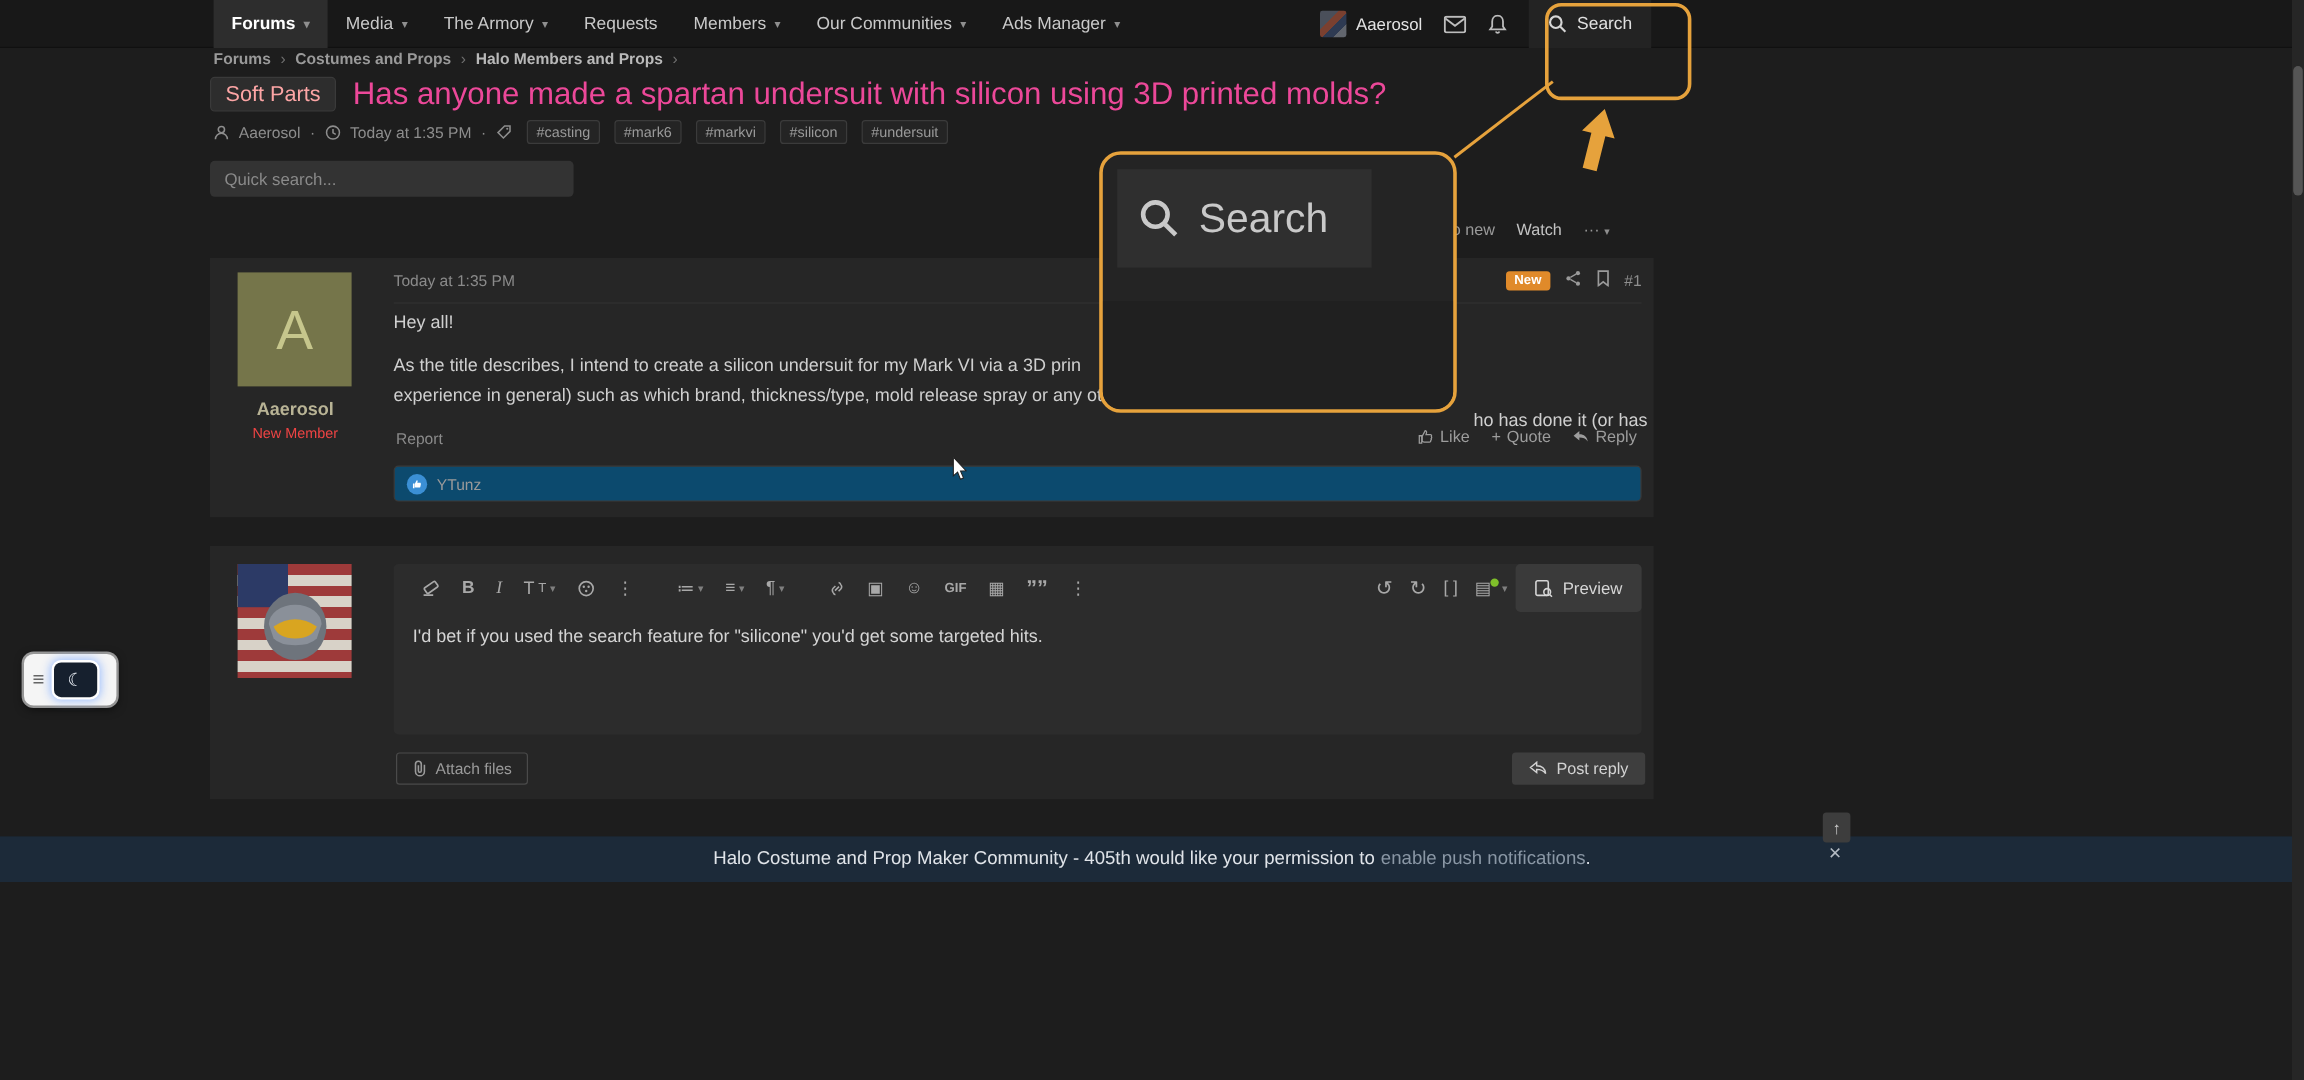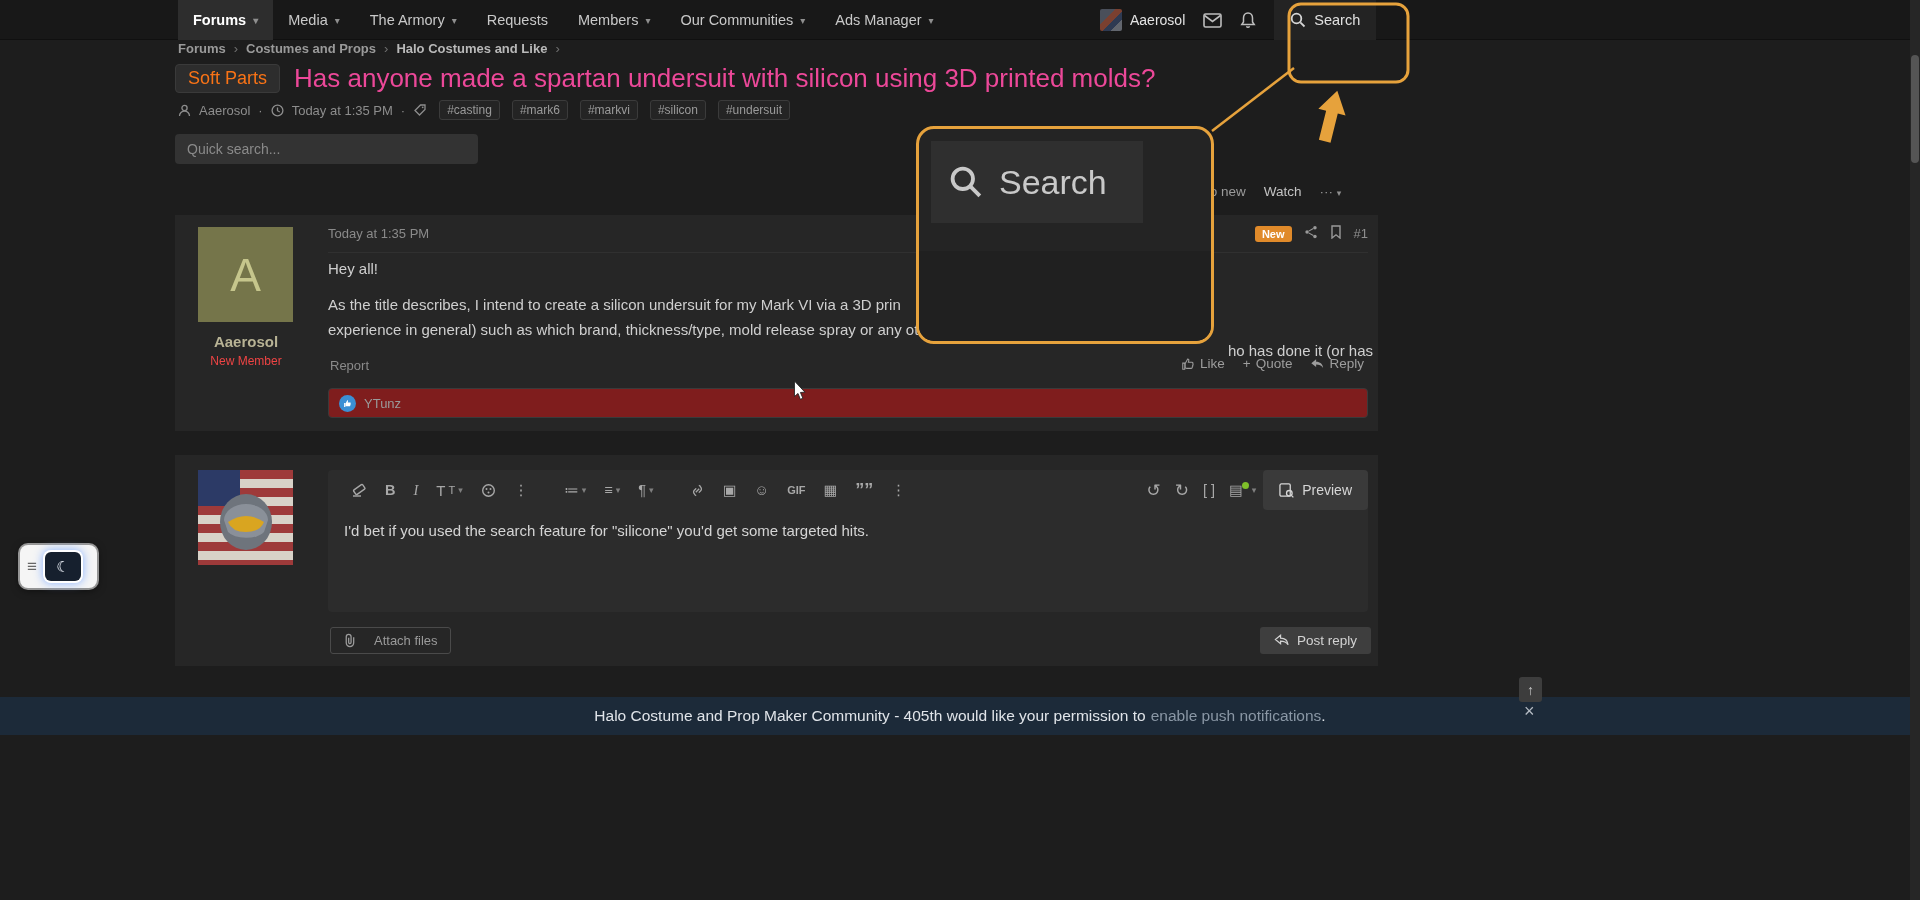--- a/index.html
+++ b/index.html
@@ -22,21 +22,21 @@
   .nav-user { color:#e3e3e3; font-size:14px; }
   .nav-icon { color:#bdbdbd; display:flex; align-items:center; }
   .nav-search { display:flex; align-items:center; gap:8px; height:40px; padding:0 16px; background:#232323; color:#e0e0e0; font-size:14.5px; }
 
   
   .breadcrumb { position:absolute; left:178px; top:40px; height:16px; display:flex; gap:8px; align-items:center; font-size:13px; color:#8f8f8f; }
   .crumb { color:#9a9a9a; font-weight:bold; }
   .crumb.current { color:#b9b9b9; }
   .crumb-sep { color:#6f6f6f; }
   .title-row { position:absolute; left:175px; top:63px; display:flex; align-items:center; gap:14px; }
-  .prefix-badge { background:#2d2d2d; border:1px solid #3a3a3a; color:#f97316; font-size:18px; padding:3px 12px; border-radius:4px; }
+  .prefix-badge { background:#2d2d2d; border:1px solid #3a3a3a; color:#fca5a5; font-size:18px; padding:3px 12px; border-radius:4px; }
   .thread-title { color:#ec4899; font-size:26px; font-weight:400; }
   .meta-row { position:absolute; left:178px; top:100px; display:flex; align-items:center; gap:8px; font-size:13px; color:#8d8d8d; }
   .meta-icon { display:flex; align-items:center; color:#8d8d8d; }
   .tagbadge { background:#242424; border:1px solid #3b3b3b; border-radius:3px; padding:2px 7px; font-size:12px; color:#9a9a9a; margin-left:4px; }
   .quick-search { position:absolute; left:175px; top:134px; width:303px; height:30px; background:#333; border:none; border-radius:4px; padding:0 12px; color:#d0d0d0; font-size:14px; font-family:"Liberation Sans",sans-serif; }
   .quick-search::placeholder { color:#8a8a8a; }
   .tools-row { position:absolute; left:1206px; top:184px; display:flex; align-items:center; gap:18px; font-size:13.5px; color:#9a9a9a; z-index:5; }
   .tools-row .watch { color:#c3c3c3; }
 
   
@@ -46,39 +46,39 @@
   .post-role { position:absolute; left:0; top:139px; width:142px; text-align:center; color:#ef4444; font-size:12px; }
   .post-header { position:absolute; left:153px; top:0; right:10px; height:38px; border-bottom:1px solid #303030; display:flex; align-items:center; }
   .post-date { color:#8a8a8a; font-size:13px; }
   .post-header-right { margin-left:auto; display:flex; align-items:center; gap:12px; color:#9a9a9a; }
   .new-badge { background:#e08a2a; color:#fff; font-size:11px; font-weight:bold; padding:2px 7px; border-radius:3px; }
   .post-num { font-size:13px; color:#8f8f8f; }
   .post-text { position:absolute; color:#cfcfcf; font-size:15px; white-space:nowrap; }
   .report-link { position:absolute; left:155px; top:143px; font-size:13px; color:#8a8a8a; }
   .post-actions { position:absolute; right:14px; top:141px; display:flex; gap:18px; align-items:center; font-size:13.5px; color:#9d9d9d; }
   .post-actions .act { display:flex; align-items:center; gap:5px; }
-  .reaction-bar { position:absolute; left:153px; top:173px; width:1040px; height:30px; background:#7f1d1d; border:1px solid #3a3a3a; border-radius:4px; display:flex; align-items:center; gap:8px; padding:0 10px; font-size:13px; color:#9a9a9a; }
+  .reaction-bar { position:absolute; left:153px; top:173px; width:1040px; height:30px; background:#0c4a6e; border:1px solid #3a3a3a; border-radius:4px; display:flex; align-items:center; gap:8px; padding:0 10px; font-size:13px; color:#9a9a9a; }
   .like-circle { width:17px; height:17px; border-radius:50%; background:#3b8fd4; display:flex; align-items:center; justify-content:center; color:#fff; }
 
   
   .editor-block { position:absolute; left:175px; top:455px; width:1203px; height:211px; background:#262626; }
   .avatar-flag { position:absolute; left:23px; top:15px; width:95px; height:95px; overflow:hidden;
     background:repeating-linear-gradient(180deg,#9e3a3a 0 9px,#d8d2c8 9px 18px); }
   .avatar-flag .canton { position:absolute; left:0; top:0; width:42px; height:36px; background:#2c3a66; }
   .editor { position:absolute; left:153px; top:15px; width:1040px; height:142px; background:#2c2c2c; border-radius:4px; }
   .ed-toolbar { position:absolute; left:0; top:0; right:0; height:40px; display:flex; align-items:center; padding-left:16px; gap:4px; color:#a8a8a8; }
   .tbtn { display:flex; align-items:center; gap:3px; padding:0 7px; height:40px; font-size:14.5px; color:#a8a8a8; cursor:pointer; }
   .tbtn b { font-weight:bold; } .tbtn i { font-family:"Liberation Serif",serif; }
   .tbtn .caret { font-size:9px; color:#7f7f7f; }
   .tb-gap { width:14px; }
   .ed-right { margin-left:auto; display:flex; align-items:center; }
   .gdot { width:7px; height:7px; border-radius:50%; background:#7fbf2a; display:inline-block; margin-left:-4px; margin-top:-10px; }
   .preview-btn { height:40px; display:flex; align-items:center; gap:8px; padding:0 16px; background:#3a3a3a; border-radius:4px; color:#d6d6d6; font-size:14px; }
   .ed-content { position:absolute; left:16px; top:50px; right:16px; color:#d4d4d4; font-size:15px; line-height:21px; }
-  .attach-btn { position:absolute; left:155px; top:172px; height:27px; display:flex; align-items:center; gap:18px; padding:0 12px; border:1px solid #4a4a4a; border-radius:3px; color:#9a9a9a; font-size:13px; background:transparent; }
+  .attach-btn { position:absolute; left:155px; top:172px; height:27px; display:flex; align-items:center; gap:7px; padding:0 12px; border:1px solid #4a4a4a; border-radius:3px; color:#9a9a9a; font-size:13px; background:transparent; }
   .postreply-btn { position:absolute; left:1085px; top:172px; height:27px; display:flex; align-items:center; gap:8px; padding:0 14px; background:#3e3e3e; border-radius:3px; color:#d2d2d2; font-size:13.5px; }
 
   
   .notif-bar { position:absolute; left:0; top:697px; width:1920px; height:38px; background:#1c2a39; display:flex; align-items:center; justify-content:center; font-size:15.5px; color:#e0e4e9; z-index:20; }
   .notif-link { color:#8a97a5; margin-left:5px; }
   .notif-close { position:absolute; left:1524px; top:701px; color:#b5bcc4; font-size:18px; z-index:25; cursor:pointer; }
 
   
   .darkmode-widget { position:absolute; left:20px; top:545px; width:77px; height:43px; background:#f5f5f5; border-radius:8px; display:flex; align-items:center; padding:0 7px; gap:8px; z-index:30; box-shadow:0 0 0 2px rgba(255,255,255,.55), 0 2px 8px rgba(0,0,0,.6); }
   .dm-hamburger { color:#666; font-size:17px; }
@@ -154,21 +154,21 @@
         <span>Search</span>
       </div>
     </div>
   </div>
 
   <div class="breadcrumb">
     <span class="crumb">Forums</span>
     <span class="crumb-sep">›</span>
     <span class="crumb">Costumes and Props</span>
     <span class="crumb-sep">›</span>
-    <span class="crumb current">Halo Costumes and Like</span>
+    <span class="crumb current">Halo Members and Props</span>
     <span class="crumb-sep">›</span>
   </div>
 
   <div class="title-row">
     <span class="prefix-badge">Soft Parts</span>
     <span class="thread-title">Has anyone made a spartan undersuit with silicon using 3D printed molds?</span>
   </div>
 
   <div class="meta-row">
     <span class="meta-icon">

